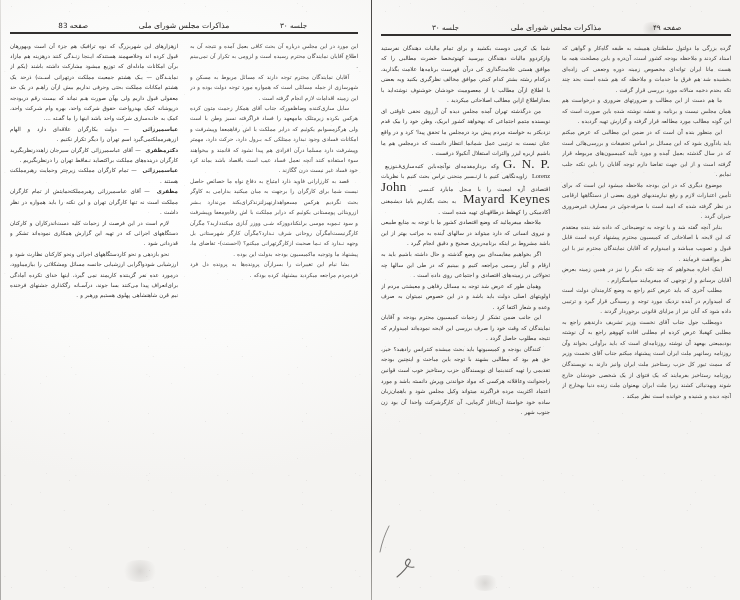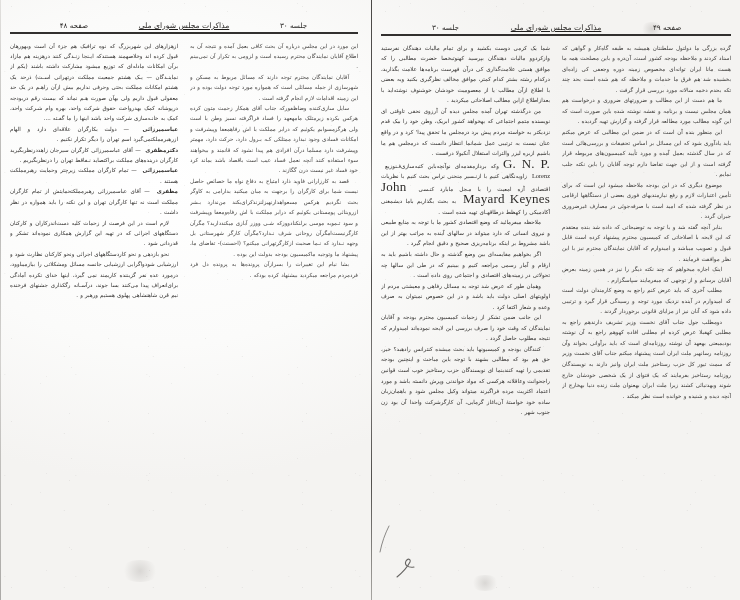--- a/index.html
+++ b/index.html
@@ -57,21 +57,21 @@
 
   
   .runhead{
     position:relative;
     height:18px;
     display:flex;align-items:flex-end;
     font-size:7.2px;letter-spacing:.2px;
     color:#201e1c;
   }
   .runhead .slot{flex:0 0 auto;}
-  .runhead .mid{flex:1 1 auto;text-align:center;font-size:7.6px;text-decoration:underline;}
+  .runhead .mid{flex:1 1 auto;text-align:center;font-size:7.6px;}
   .runhead .outer{width:78px;}
   .left .runhead .outer.a{text-align:left;}
   .left .runhead .outer.b{text-align:right;}
   .right .runhead .outer.a{text-align:left;}
   .right .runhead .outer.b{text-align:right;}
 
   .headrule{
     margin-top:2px;
     height:1.6px;
     background:#1c1a18;
@@ -182,21 +182,21 @@
       <path d="M11 2 C7 10, 4 18, 2 28" fill="none" stroke="#33312f" stroke-width="1" stroke-linecap="round"></path>
     </svg>
   </div>
 
   <div class="page right">
     <div class="edge-rule"></div>
 
     <div class="runhead">
       <div class="slot outer a">جلسه ۳۰</div>
       <div class="mid">مذاکرات مجلس شورای ملی</div>
-      <div class="slot outer b">صفحه ۴۸</div>
+      <div class="slot outer b">صفحه 83</div>
     </div>
     <div class="headrule"></div>
 
     <div class="cols">
 
       <div class="col ink-c">
         <p class="noind">این مورد در این مجلس درباره آن بحث کافی بعمل آمده و نتیجه آن به اطلاع آقایان نمایندگان محترم رسیده است و لزومی به تکرار آن نمی‌بینم .</p>
         <p>آقایان نمایندگان محترم توجه دارند که مسائل مربوط به مسکن و شهرسازی از جمله مسائلی است که همواره مورد توجه دولت بوده و در این زمینه اقدامات لازم انجام گرفته است .</p>
         <p>سایل سازی‌کننده وضاظفورکه جناب آقای همکار زحمت متون کرده هرکس بکرده زیرمتلک مامهعهد را فساد فراگرفته نسبز وطن با است ولی هرگزمسوابم یکوئیم که درابر مملکت با اش رفاهمعفا وپیشرفت و امکانات فسادی وجود نبدارد ممتلکی کـه بـرول دارد، حرکت دارد، مهمتر وپیشرفت دارد مسلما درآن افرادی هم پیدا نشود که قانمند و بیخواهند سوء استفاده کنند آنچه نعمل فساد عیب است باقصاد باشد بماند کرد خود فساد غیر نیست درن گگازند .</p>
         <p>قصد به کارزارانی فاوید ذارد امتیاح به دفاع نواه ما خصائص حاصل نیست شما برای کارگران را برجهت به مبان میکنید بدارامی به کاوگر بحث نگردیم هرکس مسعواهدارنهیزلنزنذکرای‌بکند من‌ندارد بـشر ازروبنائی پومستانی بکوئیم که درابر مملکت با اش رفاه‌ومعفا وپیشرفت و سود تـموبه موسی برلنکنادووزکه شـی ووزر آبازی میکندداربد؟ مگرآن کارگرنیست‌امگرآن روحانی شرف نـدارد؟مگرآن کارگر شهرستانی بل وجهه نـدارد که نـما صحبت ازکارگرتهرانی میکنم؟ (احسنت)- تقاضای ما، پیشنهاد ما وتوجیه ماکمیسیون بودجه بدولت این بوده .</p>

